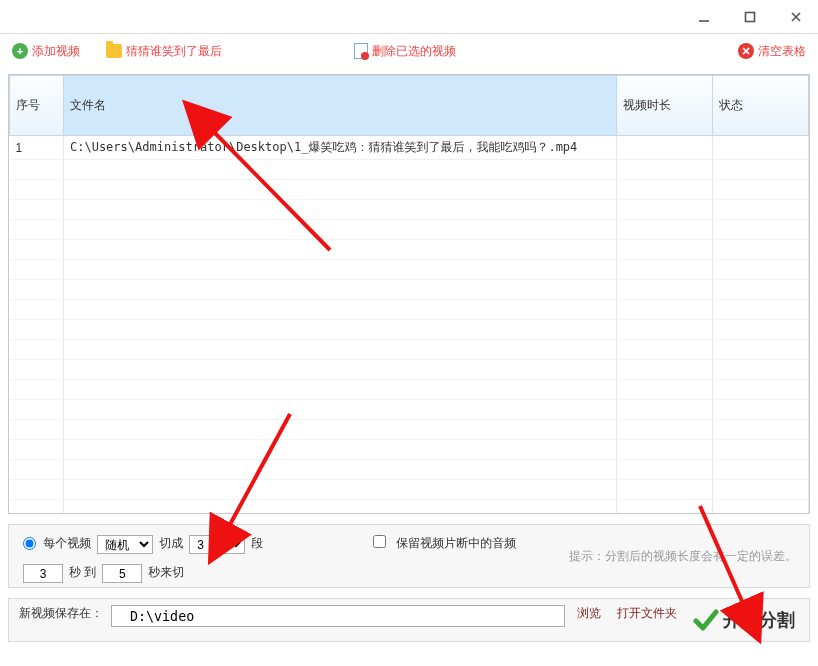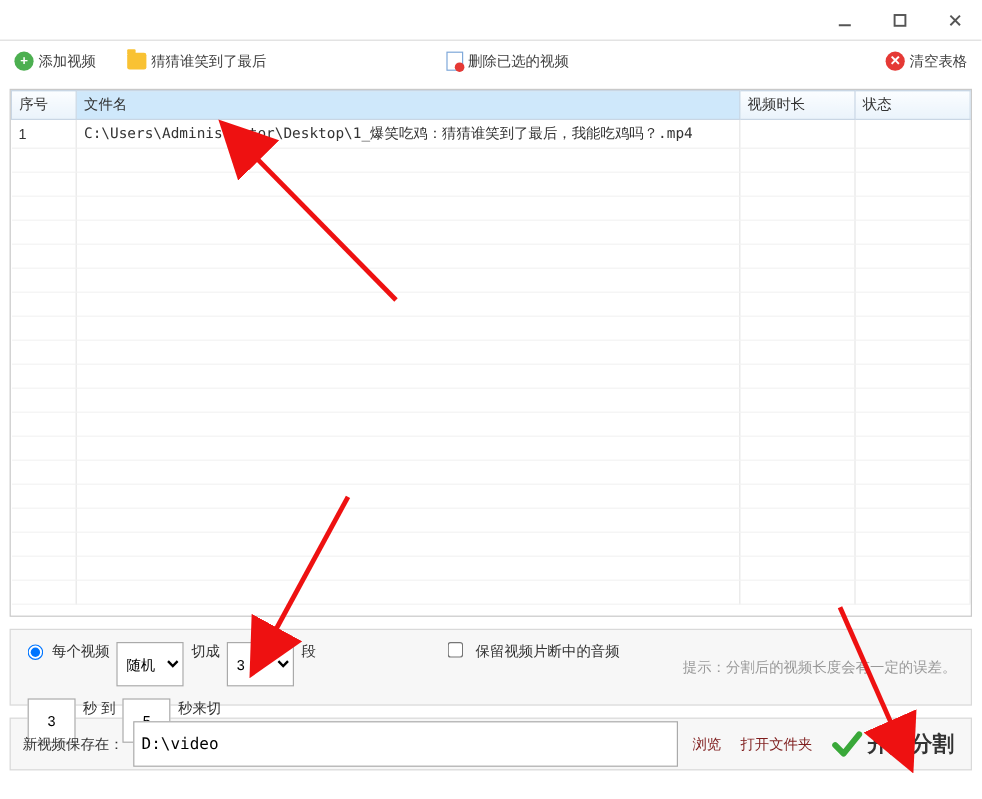--- a/index.html
+++ b/index.html
@@ -40,22 +40,22 @@
     gap: 26px;
   }
   .tool-group-left { display:flex; align-items:center; gap:26px; }
   .spacer { flex:1; }
   .tool-item {
     display:flex;
     align-items:center;
     gap:4px;
     cursor:pointer;
   }
-  .tool-item span.lbl { color:#404040; }
-  .tool-delete { margin-left: 88px; padding-left: 36px; }
+  .tool-item span.lbl { color:#ef4444; }
+  .tool-delete { margin-left: 70px; padding-left: 36px; }
 
   .icon-circle {
     width:16px; height:16px; border-radius:50%;
     display:flex; align-items:center; justify-content:center;
     color:#fff; font-weight:bold; font-size:11px; line-height:1;
   }
   .ic-green { background:#4caf50; }
   .ic-red { background:#e53935; }
   .icon-folder {
     width:16px; height:14px; background:#f9c233;
@@ -84,21 +84,21 @@
     overflow:hidden;
   }
   table.grid {
     width:100%; border-collapse:collapse; table-layout:fixed;
   }
   .grid th {
     background: linear-gradient(#fbfdff, #eaf3fb);
     border:1px solid #c9d6e4;
     font-weight:normal;
     text-align:left;
-    padding:3px 6px;
+    padding:21px 6px;
     height:22px;
     color:#333;
   }
   .grid td {
     border-right:1px solid #e6e6e6;
     border-bottom:1px solid #f0f0f0;
     padding:3px 6px;
     height:20px;
     white-space:nowrap;
     overflow:hidden;
@@ -125,43 +125,43 @@
     height:64px;
   }
   .opt-left { display:flex; flex-direction:column; gap:10px; }
   .opt-row { display:flex; align-items:flex-start; gap:6px; }
   .opt-mid { display:flex; flex-direction:column; gap:1px; margin-left:80px; }
   .opt-right { margin-left:auto; color:#999; align-self:center; }
 
   input[type=radio] { margin:0 4px 0 0; vertical-align:middle; }
   input[type=checkbox] { margin:0 4px 0 0; vertical-align:middle; }
   select.small, input.small {
-    border:1px solid #aaa; font-size:12px; height:37px; padding:0 3px;
+    border:1px solid #aaa; font-size:12px; height:19px; padding:0 3px;
     background:#fff;
   }
   select.small { width:56px; }
   input.small { width:40px; text-align:center; }
 
   
   .savebar {
     margin: 10px 8px 0 8px;
     border:1px solid #d9d9d9;
     background:#f7f7f7;
     padding:6px 10px;
     display:flex;
-    align-items:center;
+    align-items:flex-start;
     gap:8px;
     height:44px;
   }
   .save-path {
     flex:1;
     border:1px solid #aaa;
     background:#fff;
-    height:38px;
-    padding:2px 6px;
+    height:22px;
+    padding:2px 18px;
     font-family: "SimSun", monospace;
   }
   .link-btn { color:#7f1d1d; cursor:pointer; padding:0 4px; }
   .start-btn {
     display:flex; align-items:center; gap:4px;
     font-size:18px; font-weight:bold; color:#333;
     cursor:pointer; padding:2px 4px;
   }
   .check-icon {
     width:26px; height:26px;

